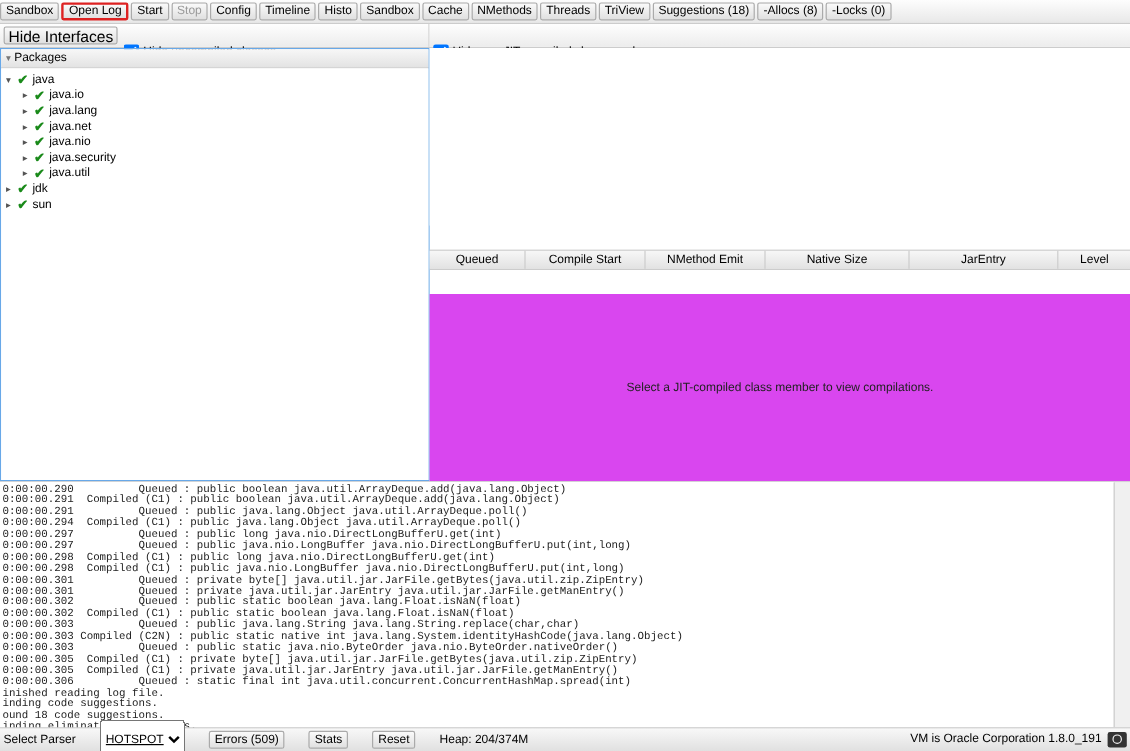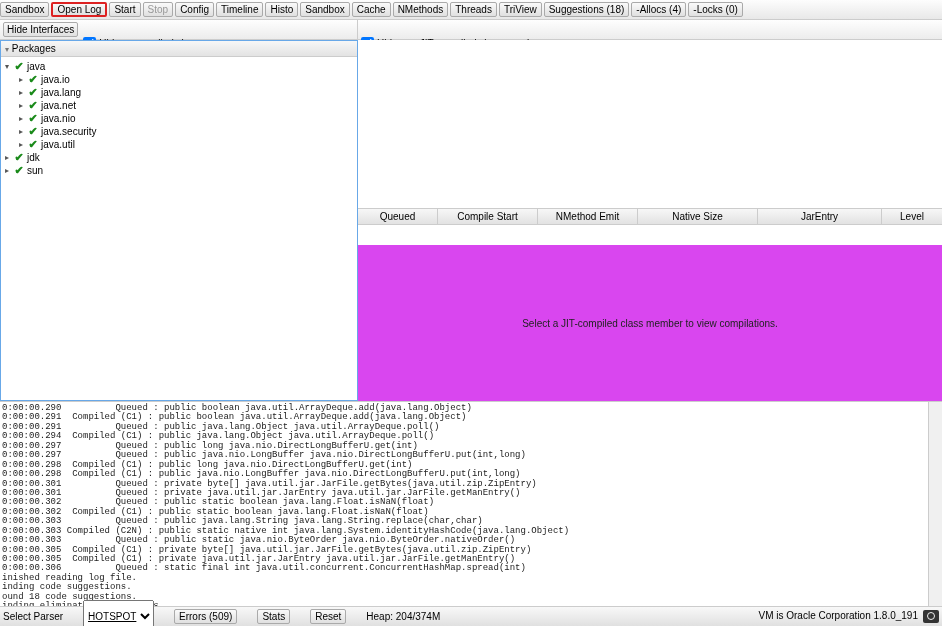--- a/index.html
+++ b/index.html
@@ -53,21 +53,21 @@
 }
 .filterbar-right {
   flex: 1;
   display: flex;
   align-items: center;
   background: linear-gradient(#fefefe, #ececec);
   padding: 0 3px;
   gap: 4px;
 }
 .filterbar button {
-  font-size: 10px;
+  font-size: 13px;
   padding: 0 3px;
   border: 1px solid #aaa;
   background: linear-gradient(#fafafa, #e0e0e0);
   height: 15px;
   border-radius: 2px;
 }
 .chk { display: flex; align-items: center; gap: 3px; font-size: 10px; margin-top: 27px; }
 .main {
   flex: 1;
   display: flex;
@@ -230,21 +230,21 @@
   <button disabled="">Stop</button>
   <button>Config</button>
   <button>Timeline</button>
   <button>Histo</button>
   <button>Sandbox</button>
   <button>Cache</button>
   <button>NMethods</button>
   <button>Threads</button>
   <button>TriView</button>
   <button>Suggestions (18)</button>
-  <button>-Allocs (4)</button>
+  <button>-Allocs (8)</button>
   <button>-Locks (0)</button>
 </div>
 
 <div class="filterbar">
   <div class="filterbar-left">
     <button>Hide Interfaces</button>
     <label class="chk">
       <input type="checkbox" checked="" style="">
       <span>Hide uncompiled classes</span>
     </label>

